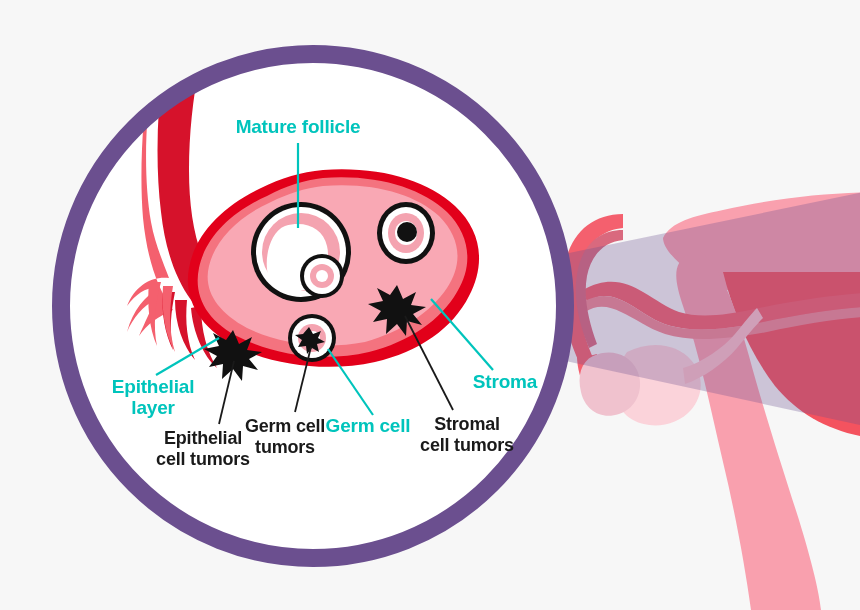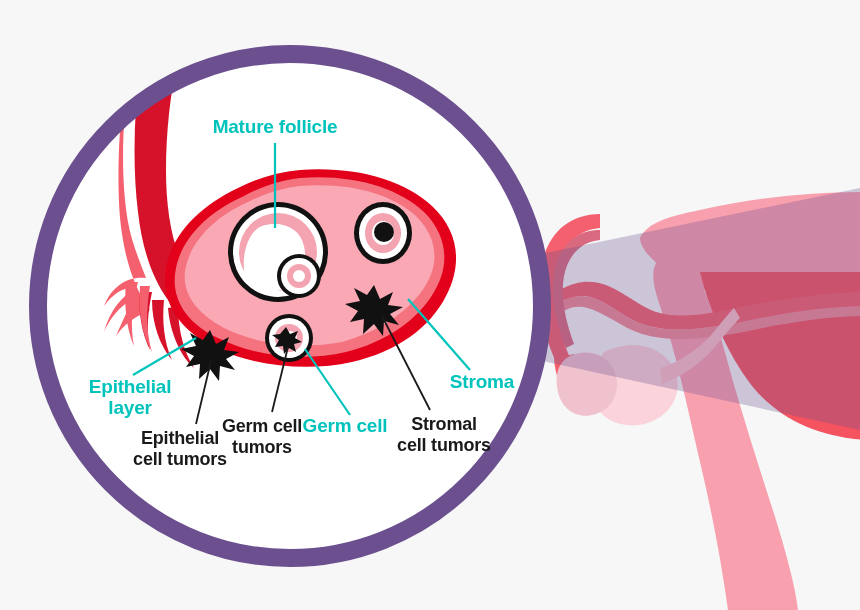--- a/index.html
+++ b/index.html
@@ -3,21 +3,21 @@
 <meta charset="utf-8">
 <style>
   html,body{margin:0;padding:0;}
   body{
     width:860px;height:610px;
     background:#F7F7F7;
     font-family:"Liberation Sans", sans-serif;
     overflow:hidden;
     position:relative;
   }
-  #stage{position:absolute;inset:0;width:764px;height:610px;}
+  #stage{position:absolute;inset:0;width:764px;height:610px;margin-left:23px;}
   svg.diagram{position:absolute;left:0;top:0;width:860px;height:610px;display:block;}
   .lbl{
     font-family:"Liberation Sans", sans-serif;
     font-weight:bold;
     font-stretch:condensed;
     font-size:19px;
     letter-spacing:-0.2px;
   }
   .lbl-teal{fill:#00C4BC;}
   .lbl-black{fill:#1A1A1A;font-weight:bold;font-size:18px;}

